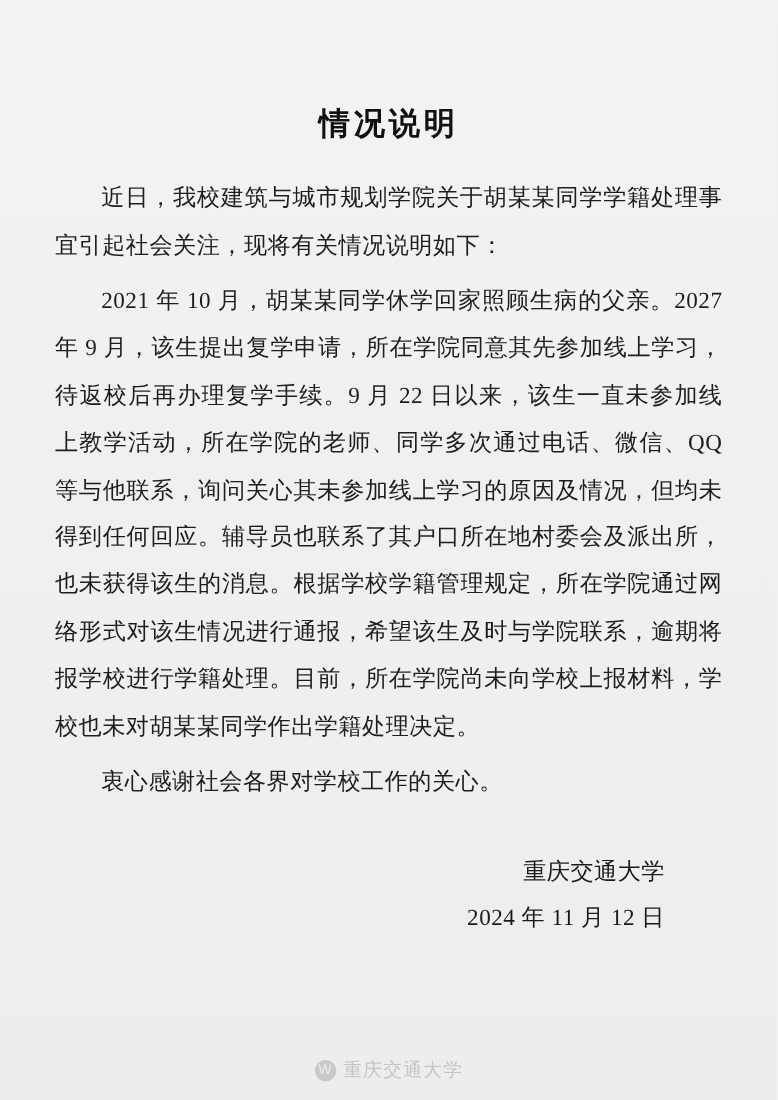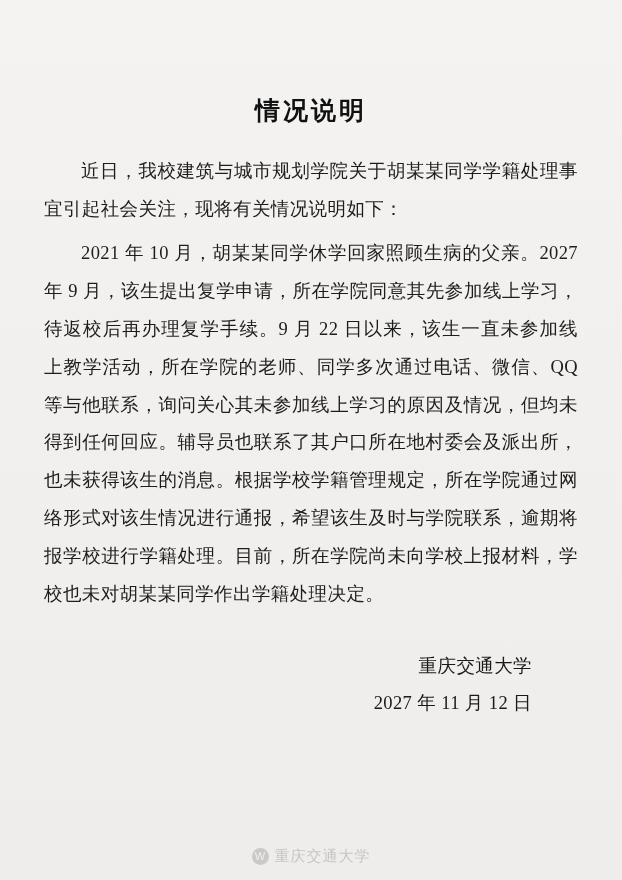--- a/index.html
+++ b/index.html
@@ -21,21 +21,21 @@
     box-sizing: border-box;
     padding: 78px 44px 0 44px;
     background: linear-gradient(180deg, #f4f3f1 0%, #f1f0ee 45%, #eeedeb 100%);
     position: relative;
   }
   .doc-title {
     text-align: center;
     font-size: 25px;
     font-weight: bold;
     letter-spacing: 3px;
-    margin: 16px 0 26px 0;
+    margin: 4px 0 26px 0;
     color: #111;
     font-family: "Liberation Serif", "DejaVu Serif", serif;
   }
   .body-text {
     font-size: 18.5px;
     line-height: 2.05;
     text-align: justify;
     text-justify: inter-ideograph;
     color: #1d1d1d;
     letter-spacing: 0.4px;
@@ -90,25 +90,26 @@
 </head>
 <body>
 
 <div class="page">
 
   <h1 class="doc-title">情况说明</h1>
 
   <div class="body-text">
     <p>近日，我校建筑与城市规划学院关于胡某某同学学籍处理事宜引起社会关注，现将有关情况说明如下：</p>
     <p>2021 年 10 月，胡某某同学休学回家照顾生病的父亲。2027 年 9 月，该生提出复学申请，所在学院同意其先参加线上学习，待返校后再办理复学手续。9 月 22 日以来，该生一直未参加线上教学活动，所在学院的老师、同学多次通过电话、微信、QQ 等与他联系，询问关心其未参加线上学习的原因及情况，但均未得到任何回应。辅导员也联系了其户口所在地村委会及派出所，也未获得该生的消息。根据学校学籍管理规定，所在学院通过网络形式对该生情况进行通报，希望该生及时与学院联系，逾期将报学校进行学籍处理。目前，所在学院尚未向学校上报材料，学校也未对胡某某同学作出学籍处理决定。</p>
+    <p>衷心感谢社会各界对学校工作的关心。</p>
   </div>
 
   <div class="signature">
     <div>重庆交通大学</div>
-    <div>2027 年 11 月 12 日</div>
+    <div>2024 年 11 月 12 日</div>
   </div>
 
   <div class="watermark">
     <span class="weibo-icon">W</span>
     <span class="watermark-text">重庆交通大学</span>
   </div>
 
 </div>
 
 </body></html>

